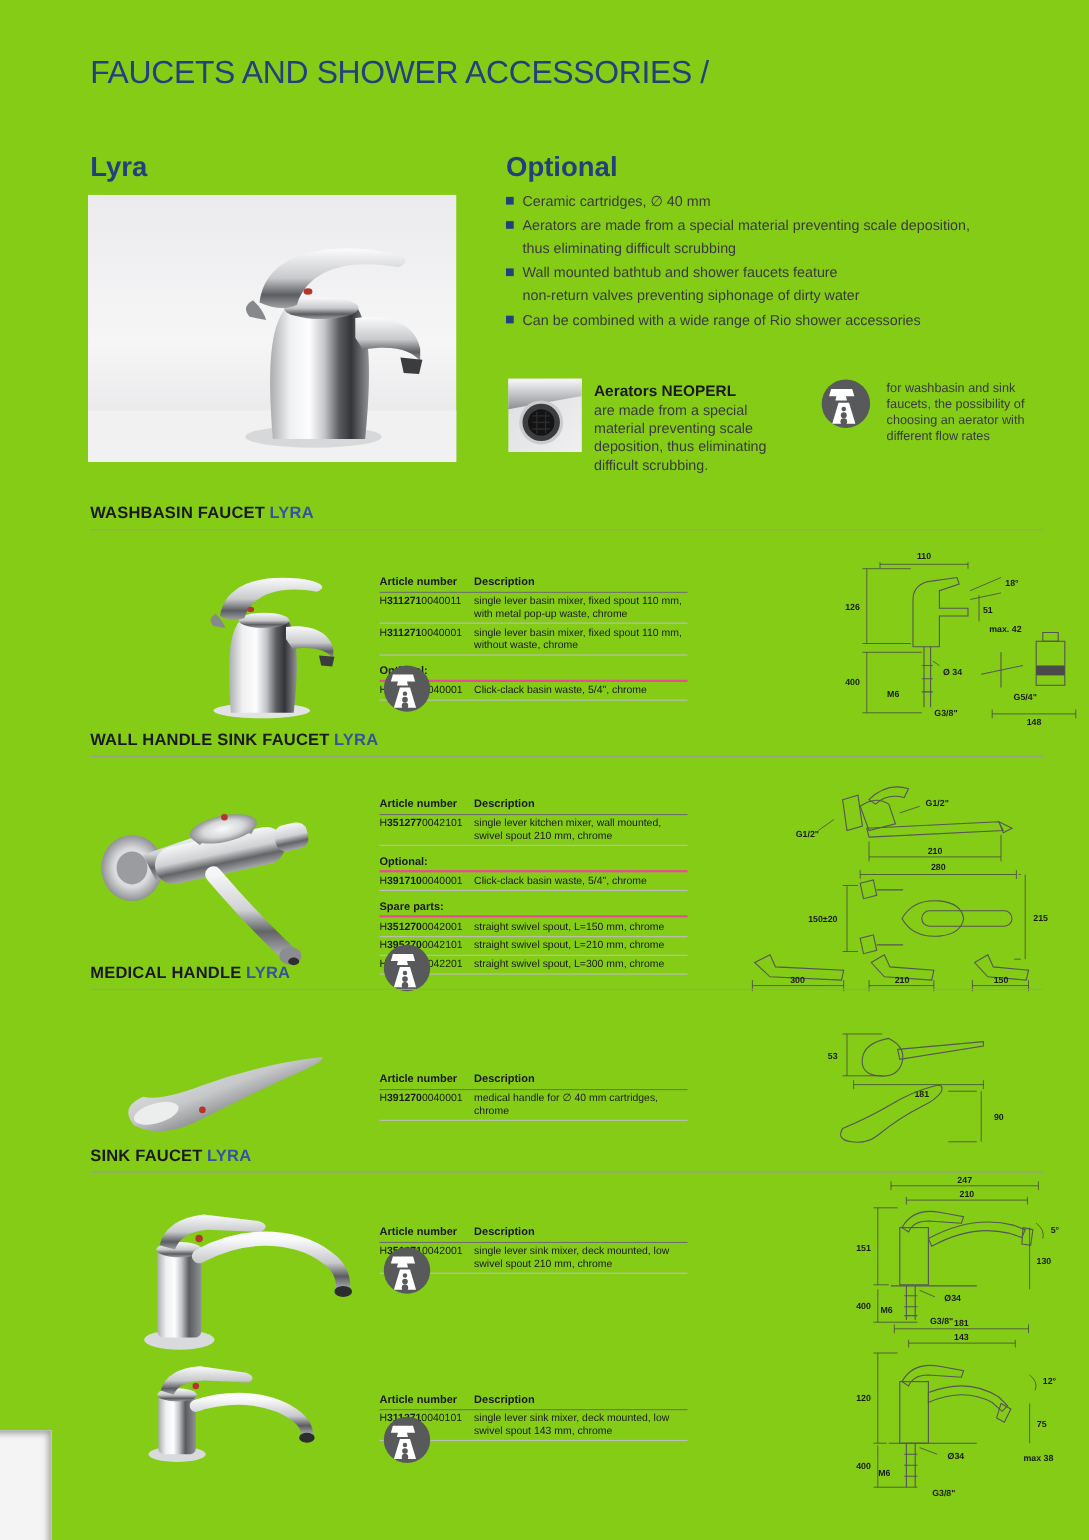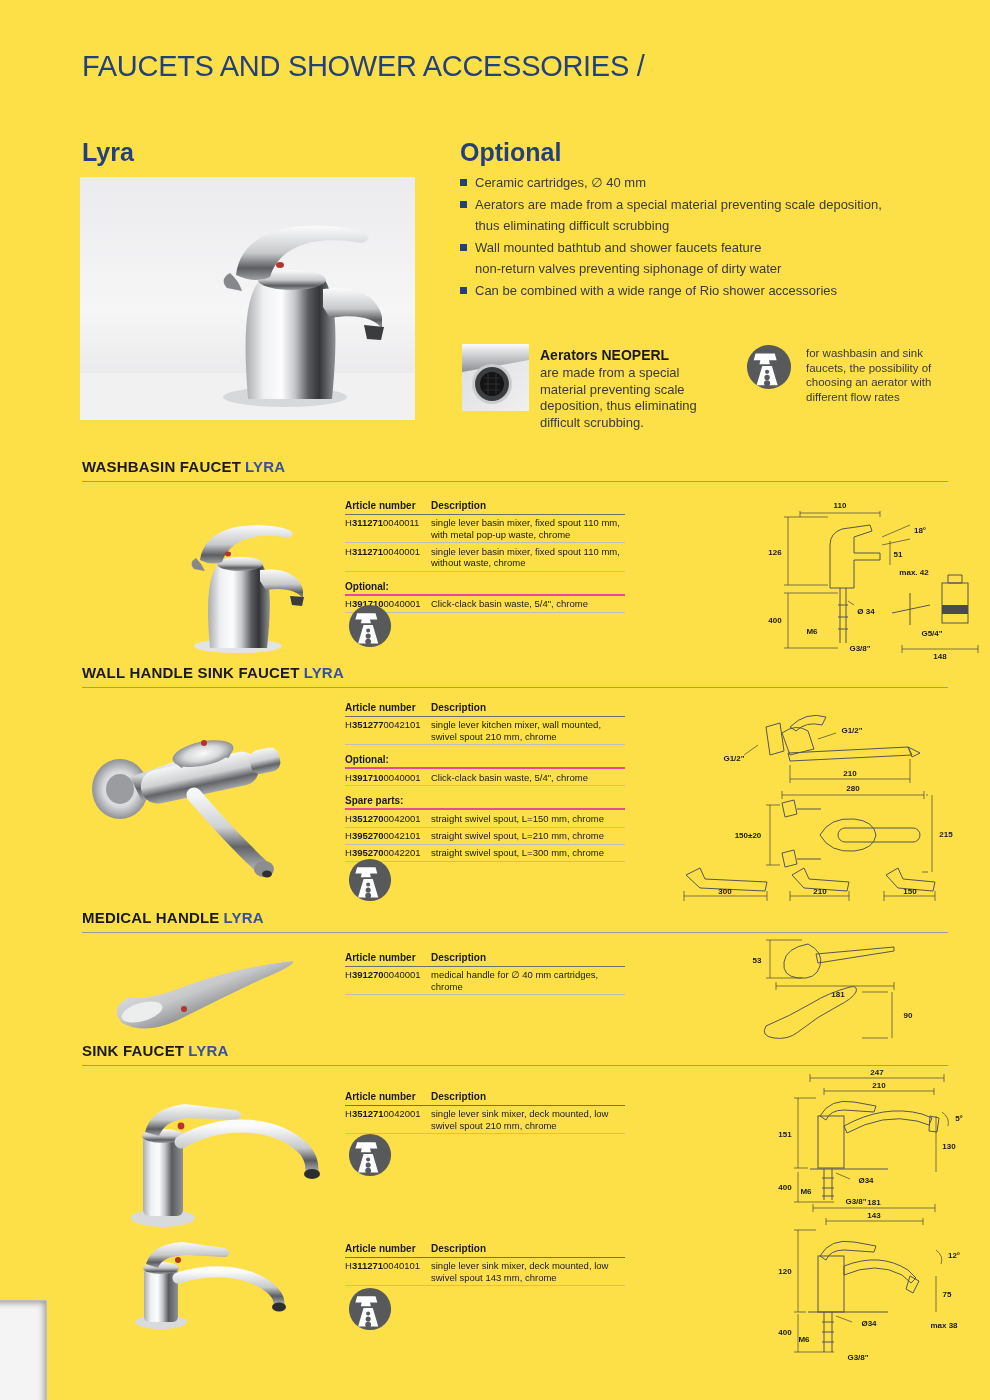--- a/index.html
+++ b/index.html
@@ -1,32 +1,32 @@
 <!DOCTYPE html>
 <html><head>
 <meta charset="utf-8">
 <style>
   html,body{margin:0;padding:0;background:#fff;}
-  .page{position:relative;width:990px;height:1400px;background:#fde047;overflow:hidden;
+  .page{position:relative;width:990px;height:1400px;background:#84cc16;overflow:hidden;
         font-family:"Liberation Sans",sans-serif;color:#1a1a1a;}
   .abs{position:absolute;}
   .page-title{position:absolute;left:82px;top:50px;margin:0;font-size:29px;font-weight:400;
               letter-spacing:-0.3px;color:#24407c;}
   .big-sub{position:absolute;margin:0;font-size:25px;font-weight:bold;color:#24407c;}
   .benefits{position:absolute;left:460px;top:172px;width:480px;margin:0;padding:0;list-style:none;}
   .benefits li{position:relative;padding-left:15px;font-size:13px;line-height:21px;color:#3a3a3a;
                white-space:pre-line;margin-bottom:1px;}
   .benefits li::before{content:"";position:absolute;left:0;top:7px;width:7px;height:7px;background:#24407c;}
   .neo-title{font-weight:bold;font-size:14px;color:#1a1a1a;margin:0 0 2px 0;}
   .neo-text{font-size:13px;line-height:16.5px;color:#3a3a3a;margin:0;}
   .flow-note{font-size:11.5px;line-height:14.5px;color:#3a3a3a;}
   .sec-head{position:absolute;left:82px;width:866px;border-bottom:1px solid #9b9b9b;
             padding-bottom:6px;font-size:15px;font-weight:bold;color:#1a1a1a;letter-spacing:.2px;}
   .sec-head .accent{color:#3552a1;margin-left:4px;}
-  .spec-table{position:absolute;width:280px;font-size:9.5px;color:#1a1a1a;}
+  .spec-table{position:absolute;width:280px;font-size:9.5px;color:#1a1a1a;margin-top:24px;}
   .tr{display:flex;border-bottom:1px solid #bdbdbd;padding:2.5px 0;}
   .tr.head{border-bottom:1px solid #6f6f6f;font-weight:bold;font-size:10px;}
   .ca{width:86px;flex:none;}
   .ca b{font-weight:bold;}
   .cd{flex:1;line-height:1.18;}
   .tlabel{font-weight:bold;font-size:10px;border-bottom:2px solid #ec4899;margin-top:9px;padding-bottom:2px;}
   .dim{font-size:8px;font-weight:bold;fill:#1a1a1a;font-family:"Liberation Sans",sans-serif;text-anchor:middle;}
   .ln{stroke:#555;fill:none;stroke-width:1;}
   .dl{stroke:#444;fill:none;stroke-width:.7;}
   .corner-tab{position:absolute;left:0;top:1300px;width:46px;height:100px;background:#f4f4f5;
@@ -299,21 +299,21 @@
     <path class="ln" d="M122,178 l12,-7 5,11 40,3 -2,9 -43,-3 z"></path>
     <path class="ln" d="M216,178 l12,-7 5,11 32,3 -2,9 -35,-3 z"></path>
     <path class="dl" d="M14,199 H97 M14,194 V204 M97,194 V204"></path>
     <text class="dim" x="55" y="197">300</text>
     <path class="dl" d="M120,199 H179 M120,194 V204 M179,194 V204"></path>
     <text class="dim" x="150" y="197">210</text>
     <path class="dl" d="M214,199 H265 M214,194 V204 M265,194 V204"></path>
     <text class="dim" x="240" y="197">150</text>
   </svg>
 
-  <div class="sec-head" style="top:909px;">
+  <div class="sec-head" style="top:876px;">
     <span>MEDICAL HANDLE</span><span class="accent">LYRA</span>
   </div>
 
   <svg class="abs" style="left:88px;top:933px;" width="215" height="107" viewBox="0 0 215 107">
     <defs>
       <linearGradient id="f3v" x1="0" y1="0" x2="1" y2="1">
           <stop offset="0" stop-color="#f2f3f4"></stop>
           <stop offset=".45" stop-color="#c6c8ca"></stop>
           <stop offset=".75" stop-color="#6a6c6f"></stop>
           <stop offset="1" stop-color="#aeb0b3"></stop>

